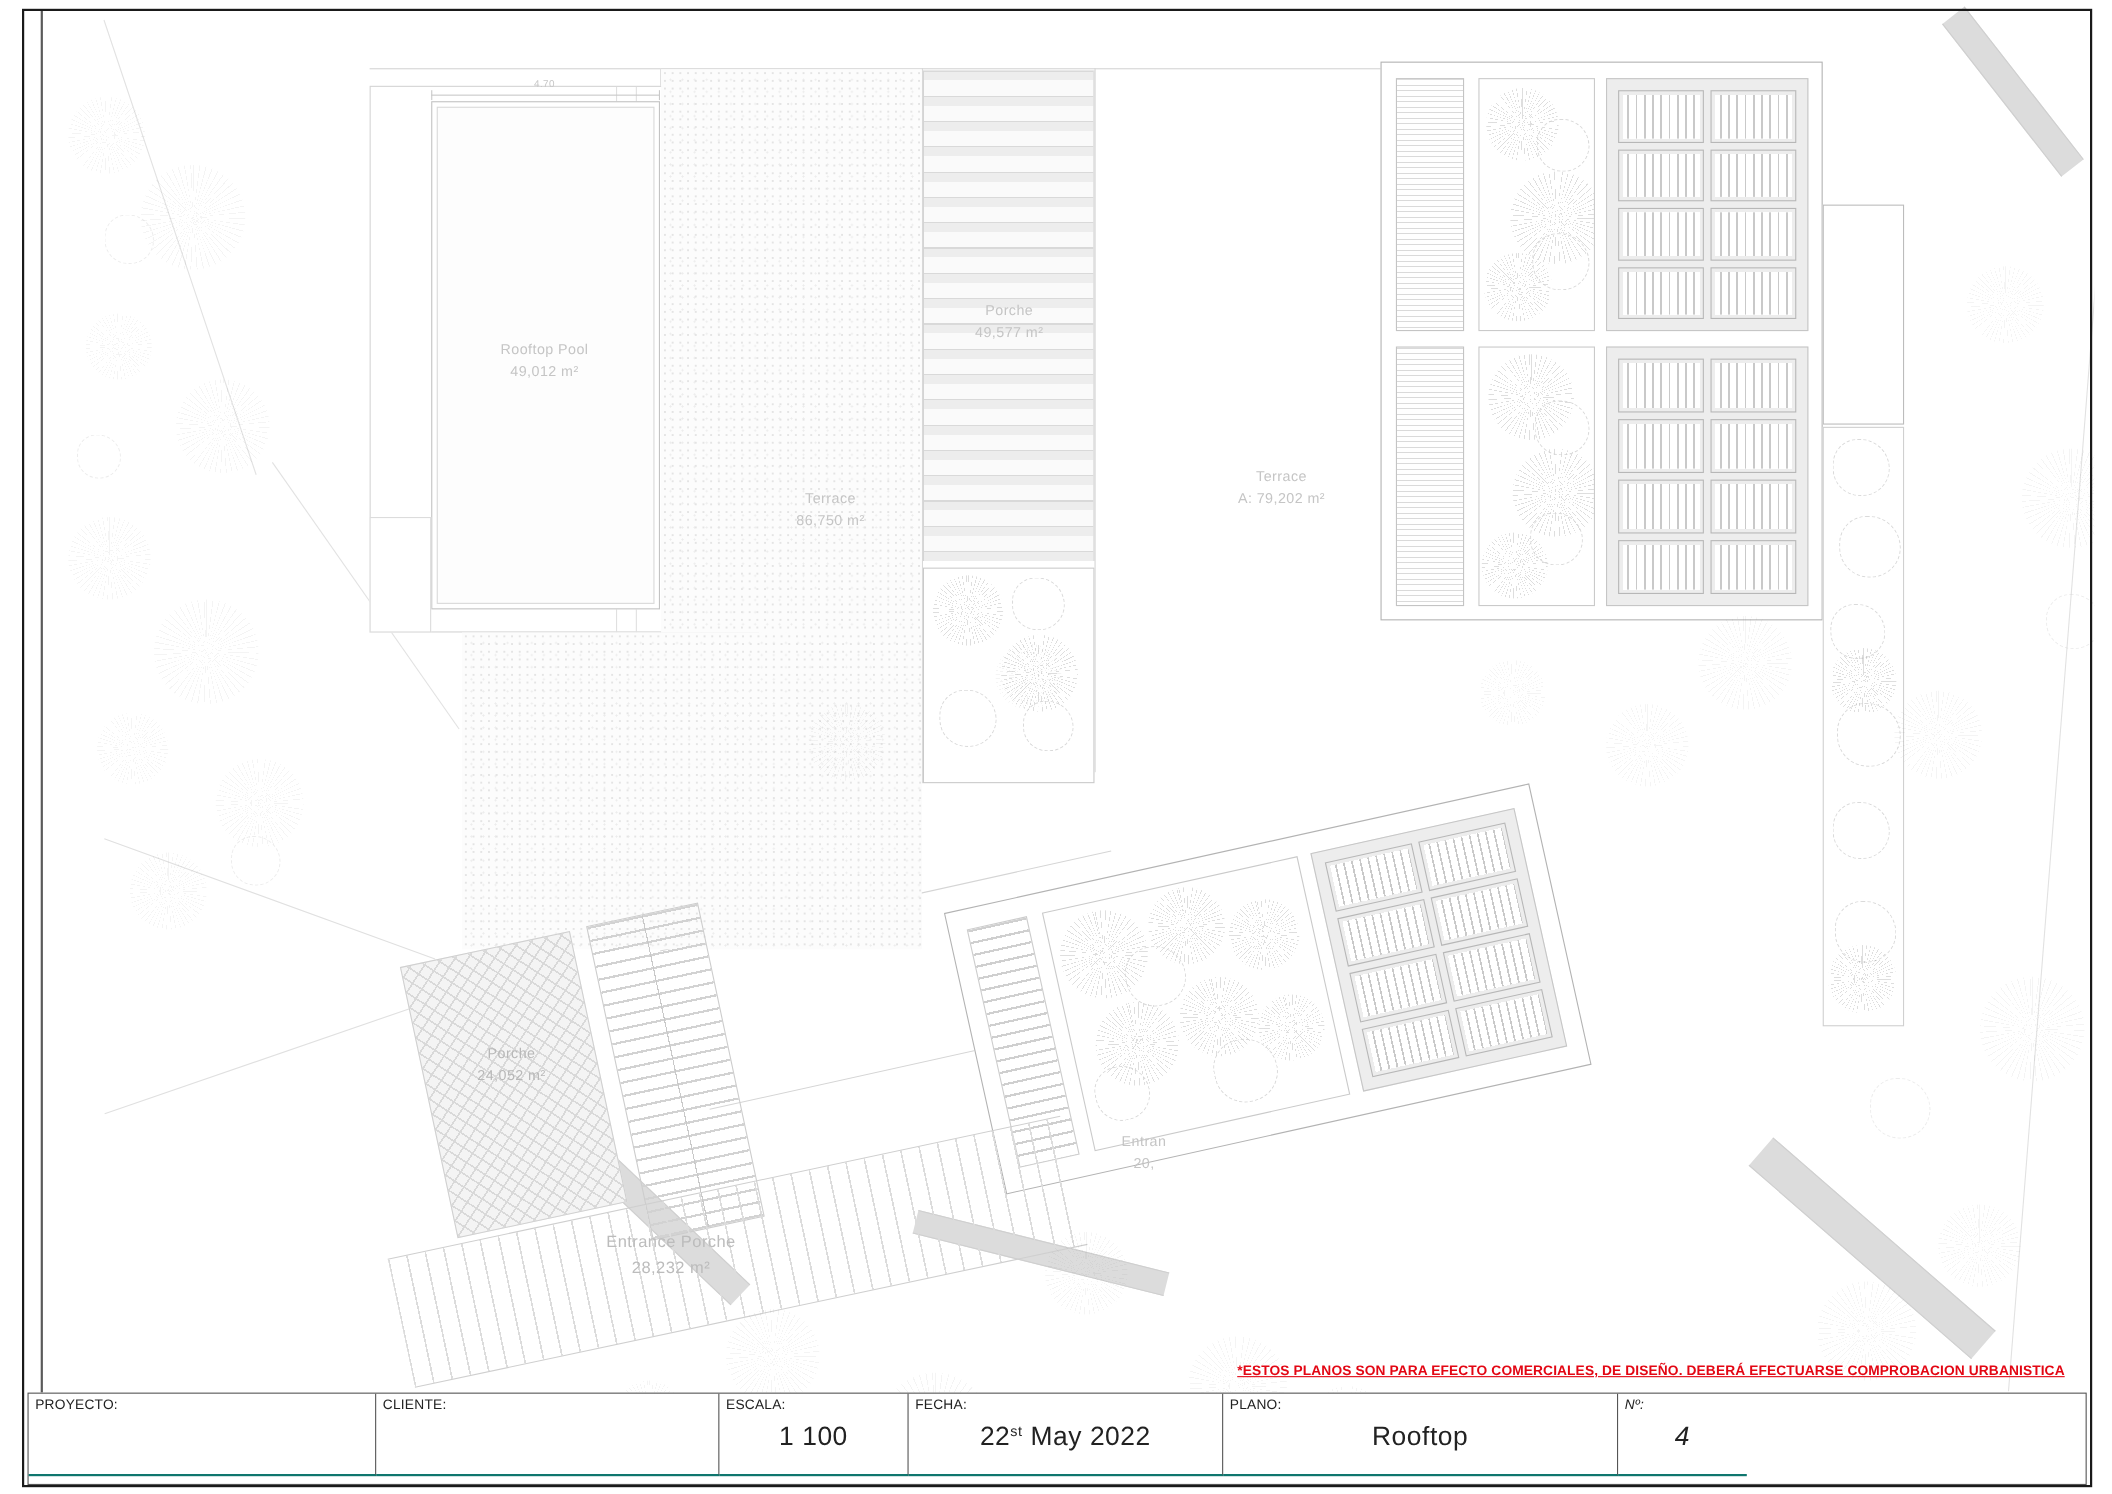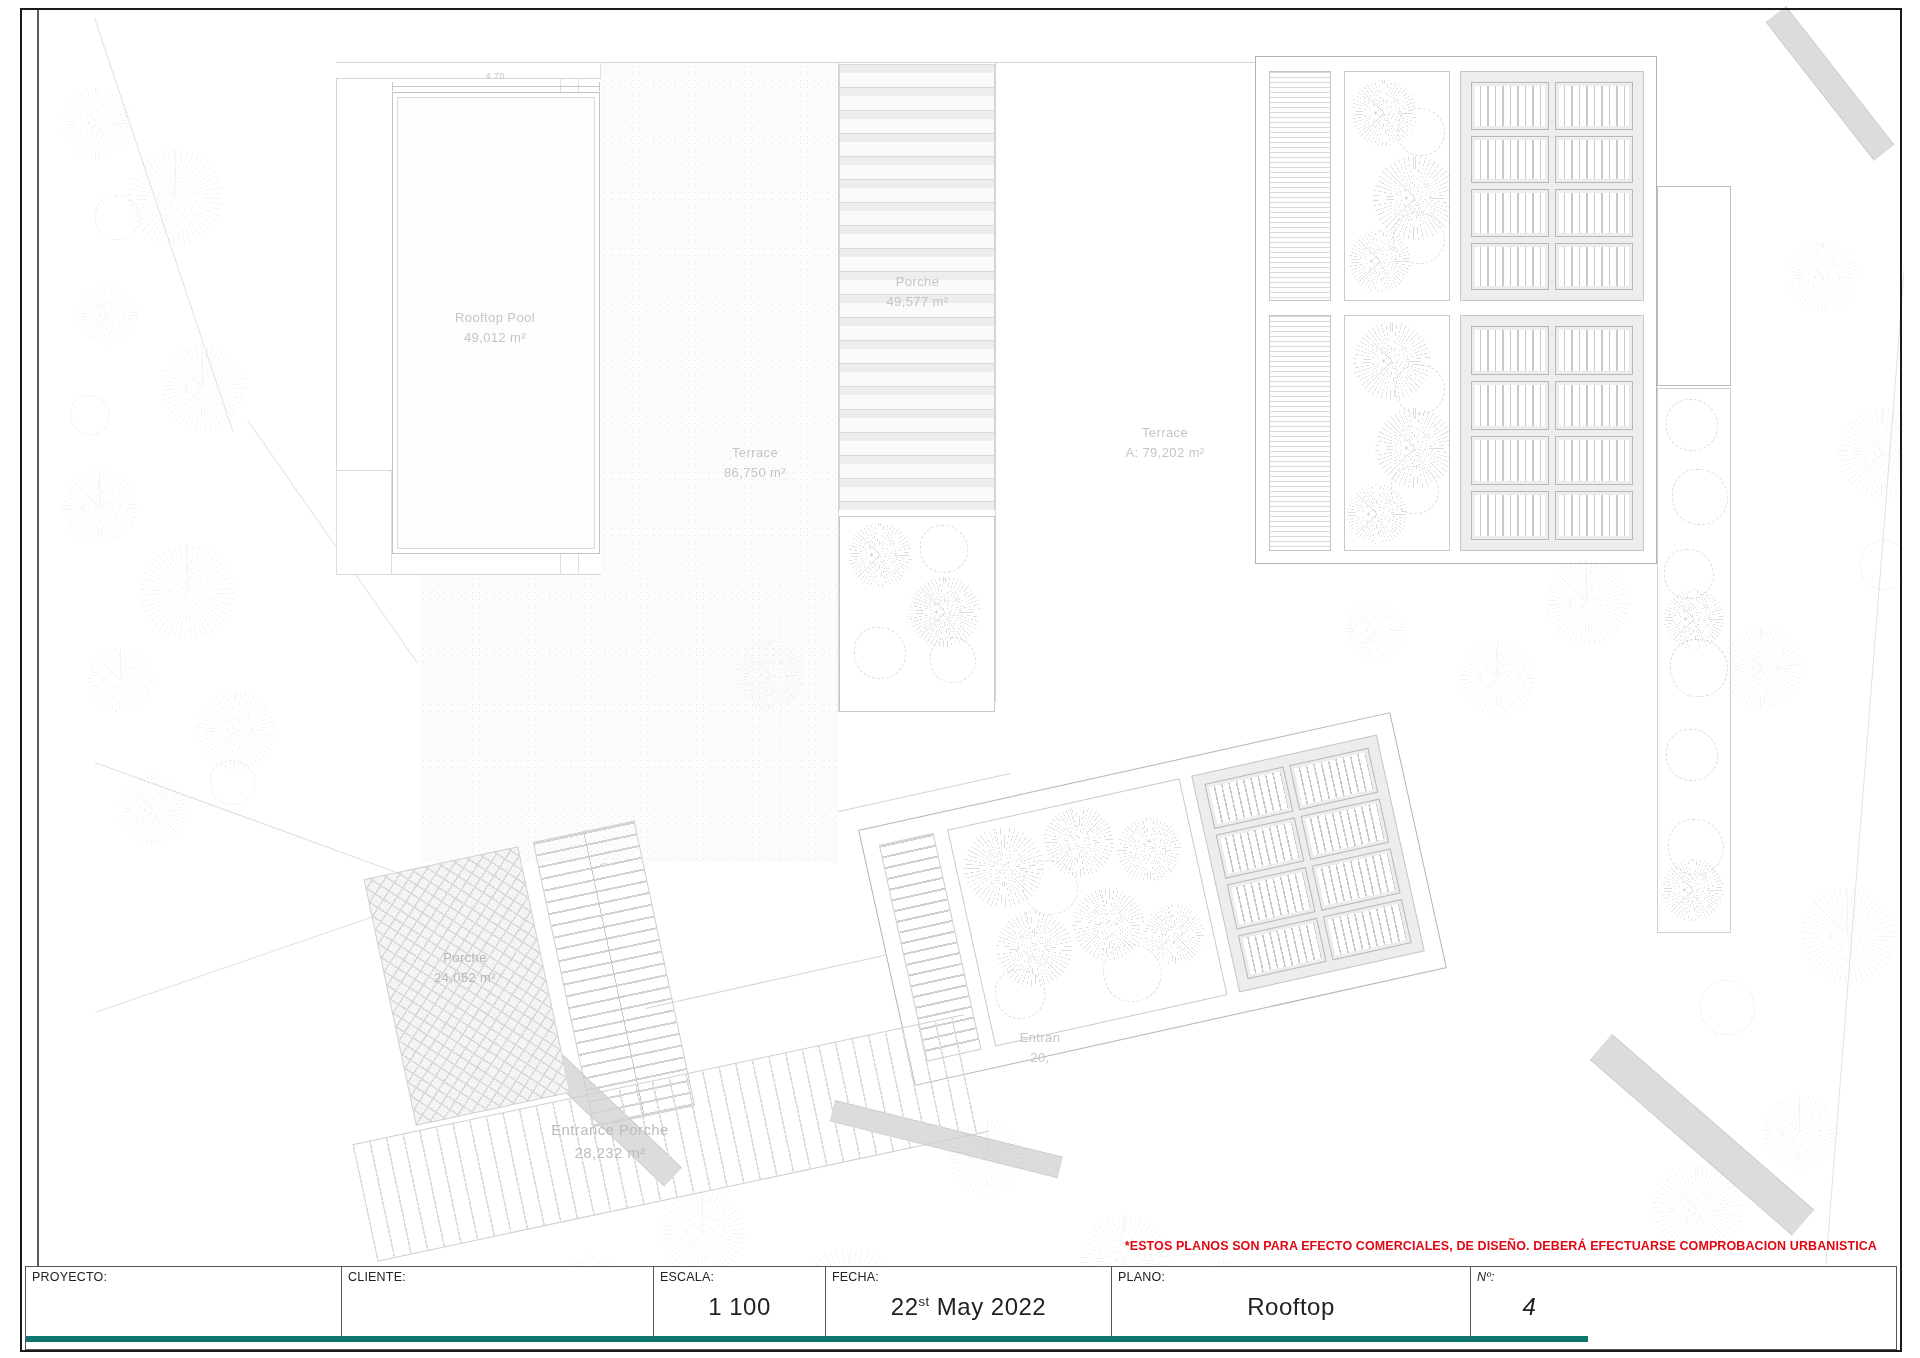--- a/index.html
+++ b/index.html
@@ -8,29 +8,29 @@
 
   
   .outer-border{position:absolute;left:20px;top:8px;width:1882px;height:1344px;
                 border:2.5px solid #1a1a1a;box-sizing:border-box;}
   .inner-left-line{position:absolute;left:37px;top:10px;width:1.5px;height:1256px;background:#5a5a5a;}
 
   
   .titleblock{position:absolute;left:25px;top:1266px;width:1872px;height:84px;
               border:1px solid #555;box-sizing:border-box;display:flex;background:#fff;}
   .tb-cell{position:relative;box-sizing:border-box;border-right:1px solid #555;height:calc(100% - 7px);
-           border-bottom:6px solid #0f766e;}
+           border-bottom:2px solid #0f766e;}
   .tb-cell:last-child{border-right:none;font-style:italic;}
   .tb-label{position:absolute;left:6px;top:3px;font-size:12.5px;color:#222;letter-spacing:.2px;}
   .tb-value{position:absolute;left:0;right:0;top:26px;text-align:center;font-size:24px;color:#222;letter-spacing:.5px;}
   .tb-value sup{font-size:13px;}
 
   
   .disclaimer{position:absolute;right:27px;top:1239px;font-size:12.5px;font-weight:bold;
-              color:#e30613;letter-spacing:.1px;white-space:nowrap;}
+              color:#e30613;text-decoration:underline;letter-spacing:.1px;white-space:nowrap;}
 
   
   .pline{position:absolute;background:#d5d5d5;transform-origin:top left;}
   .plan-label{position:absolute;text-align:center;color:#c5c5c5;font-size:13px;line-height:1.55;letter-spacing:.4px;z-index:30;}
   .plan-label .a2{display:block;}
   .lbl-big{font-size:15px;color:#bcbcbc;}
   .lbl-dim{font-size:9px;color:#c6c6c6;}
 
   
   .deck{position:absolute;left:336px;top:78px;width:354px;height:497px;border:1px solid #d4d4d4;box-sizing:border-box;background:#fff;}

